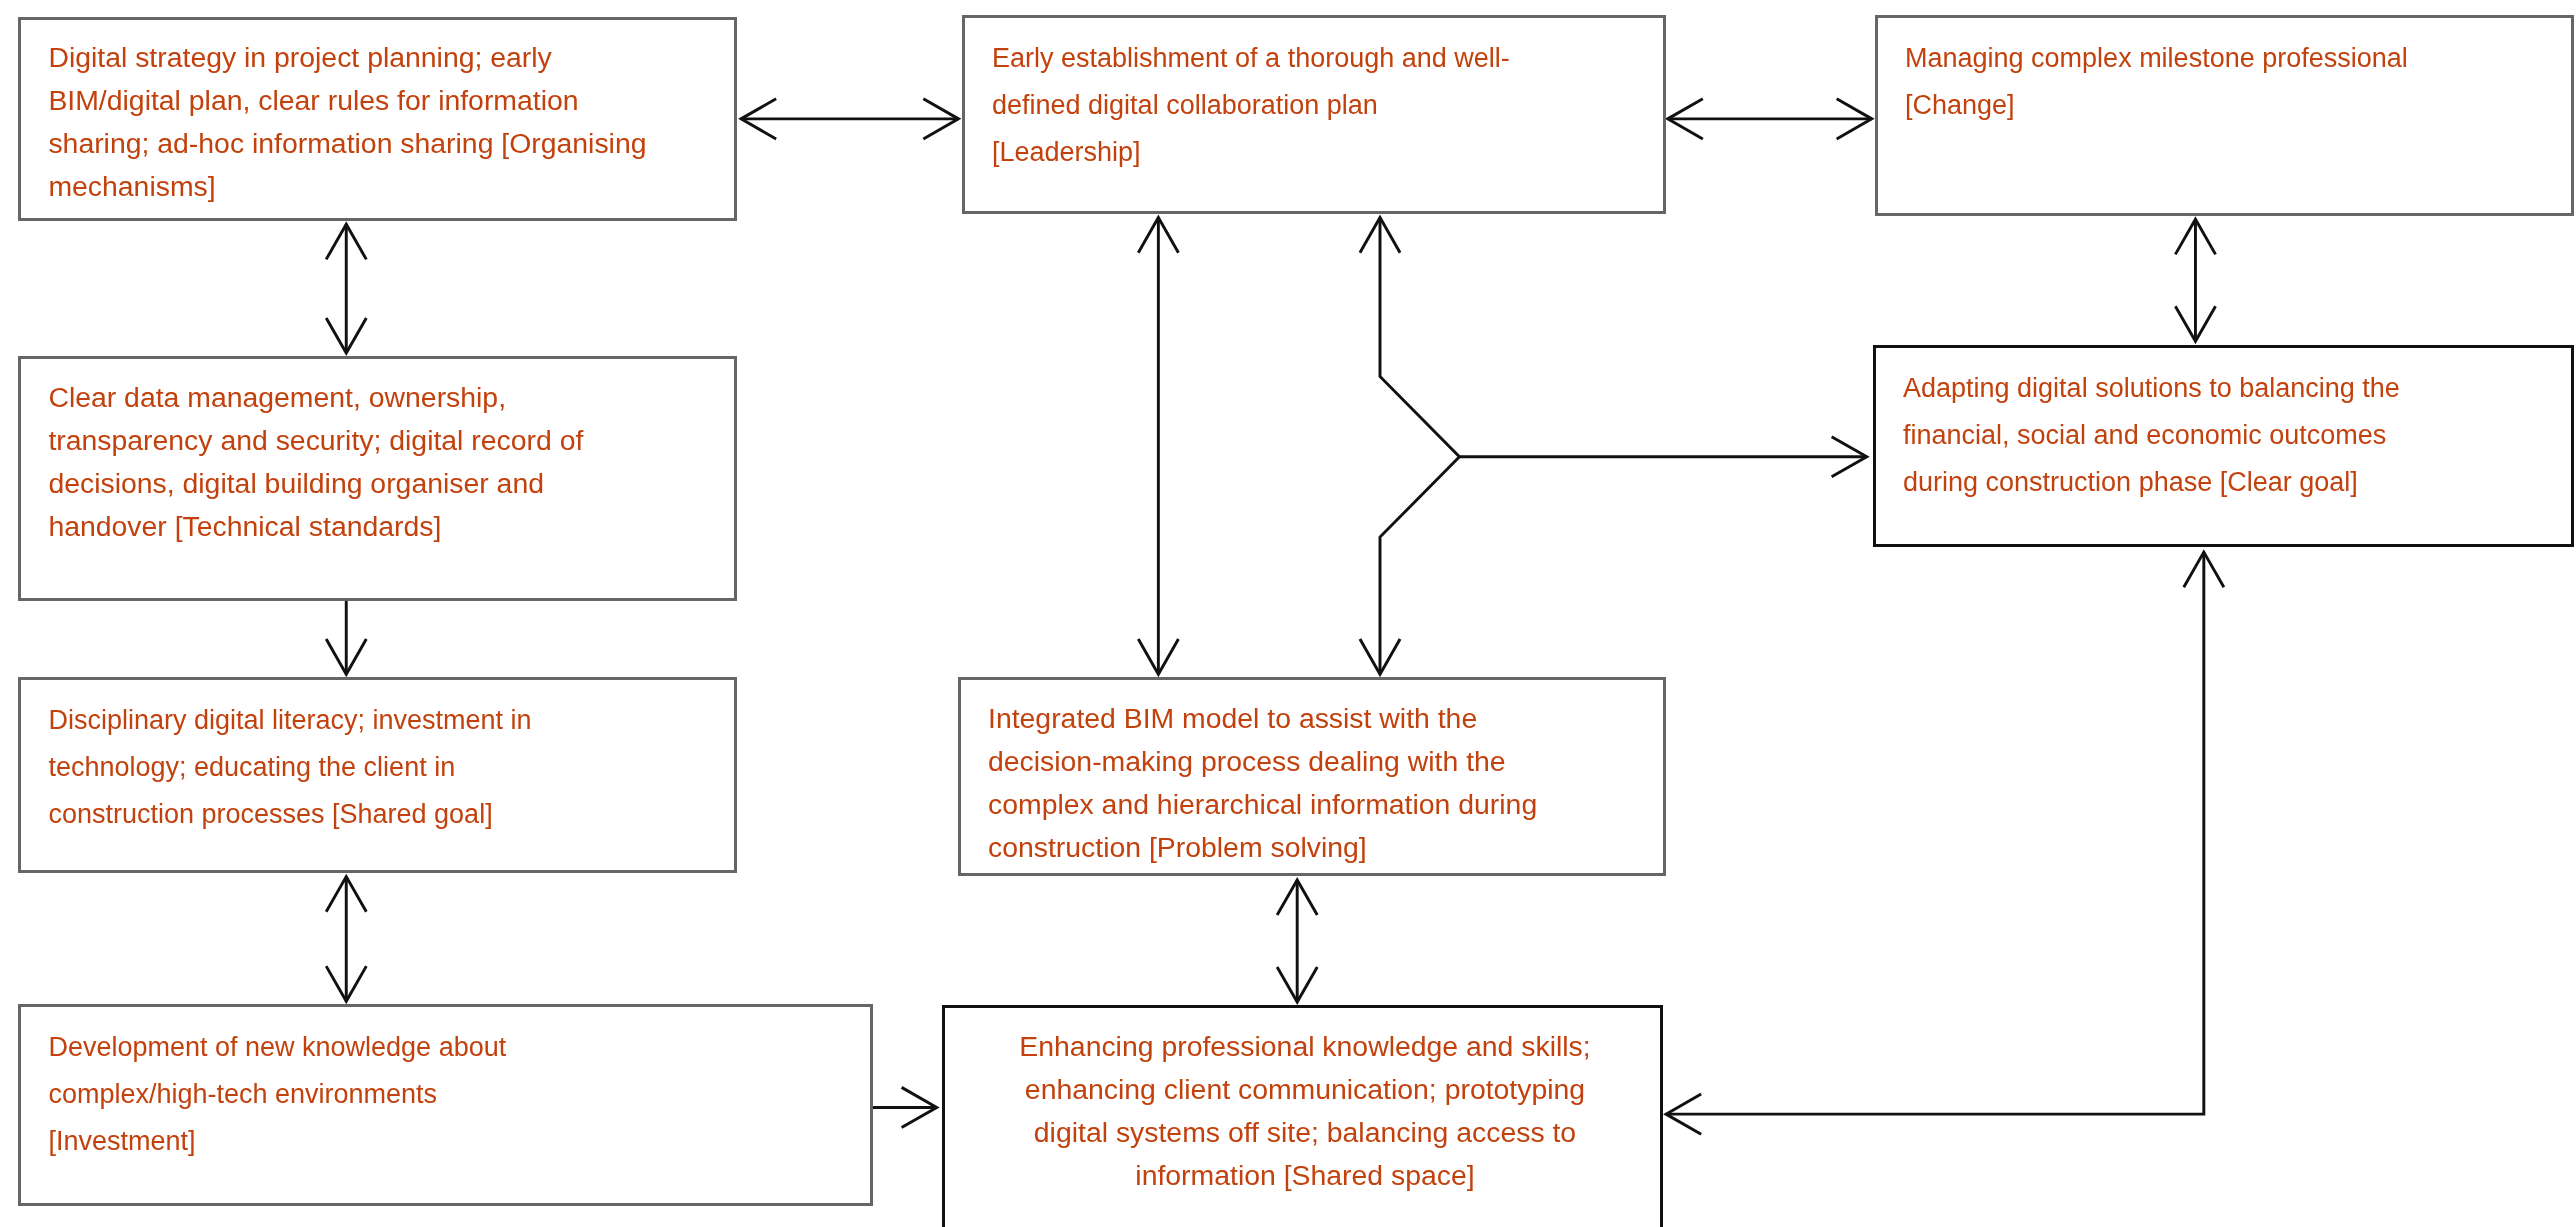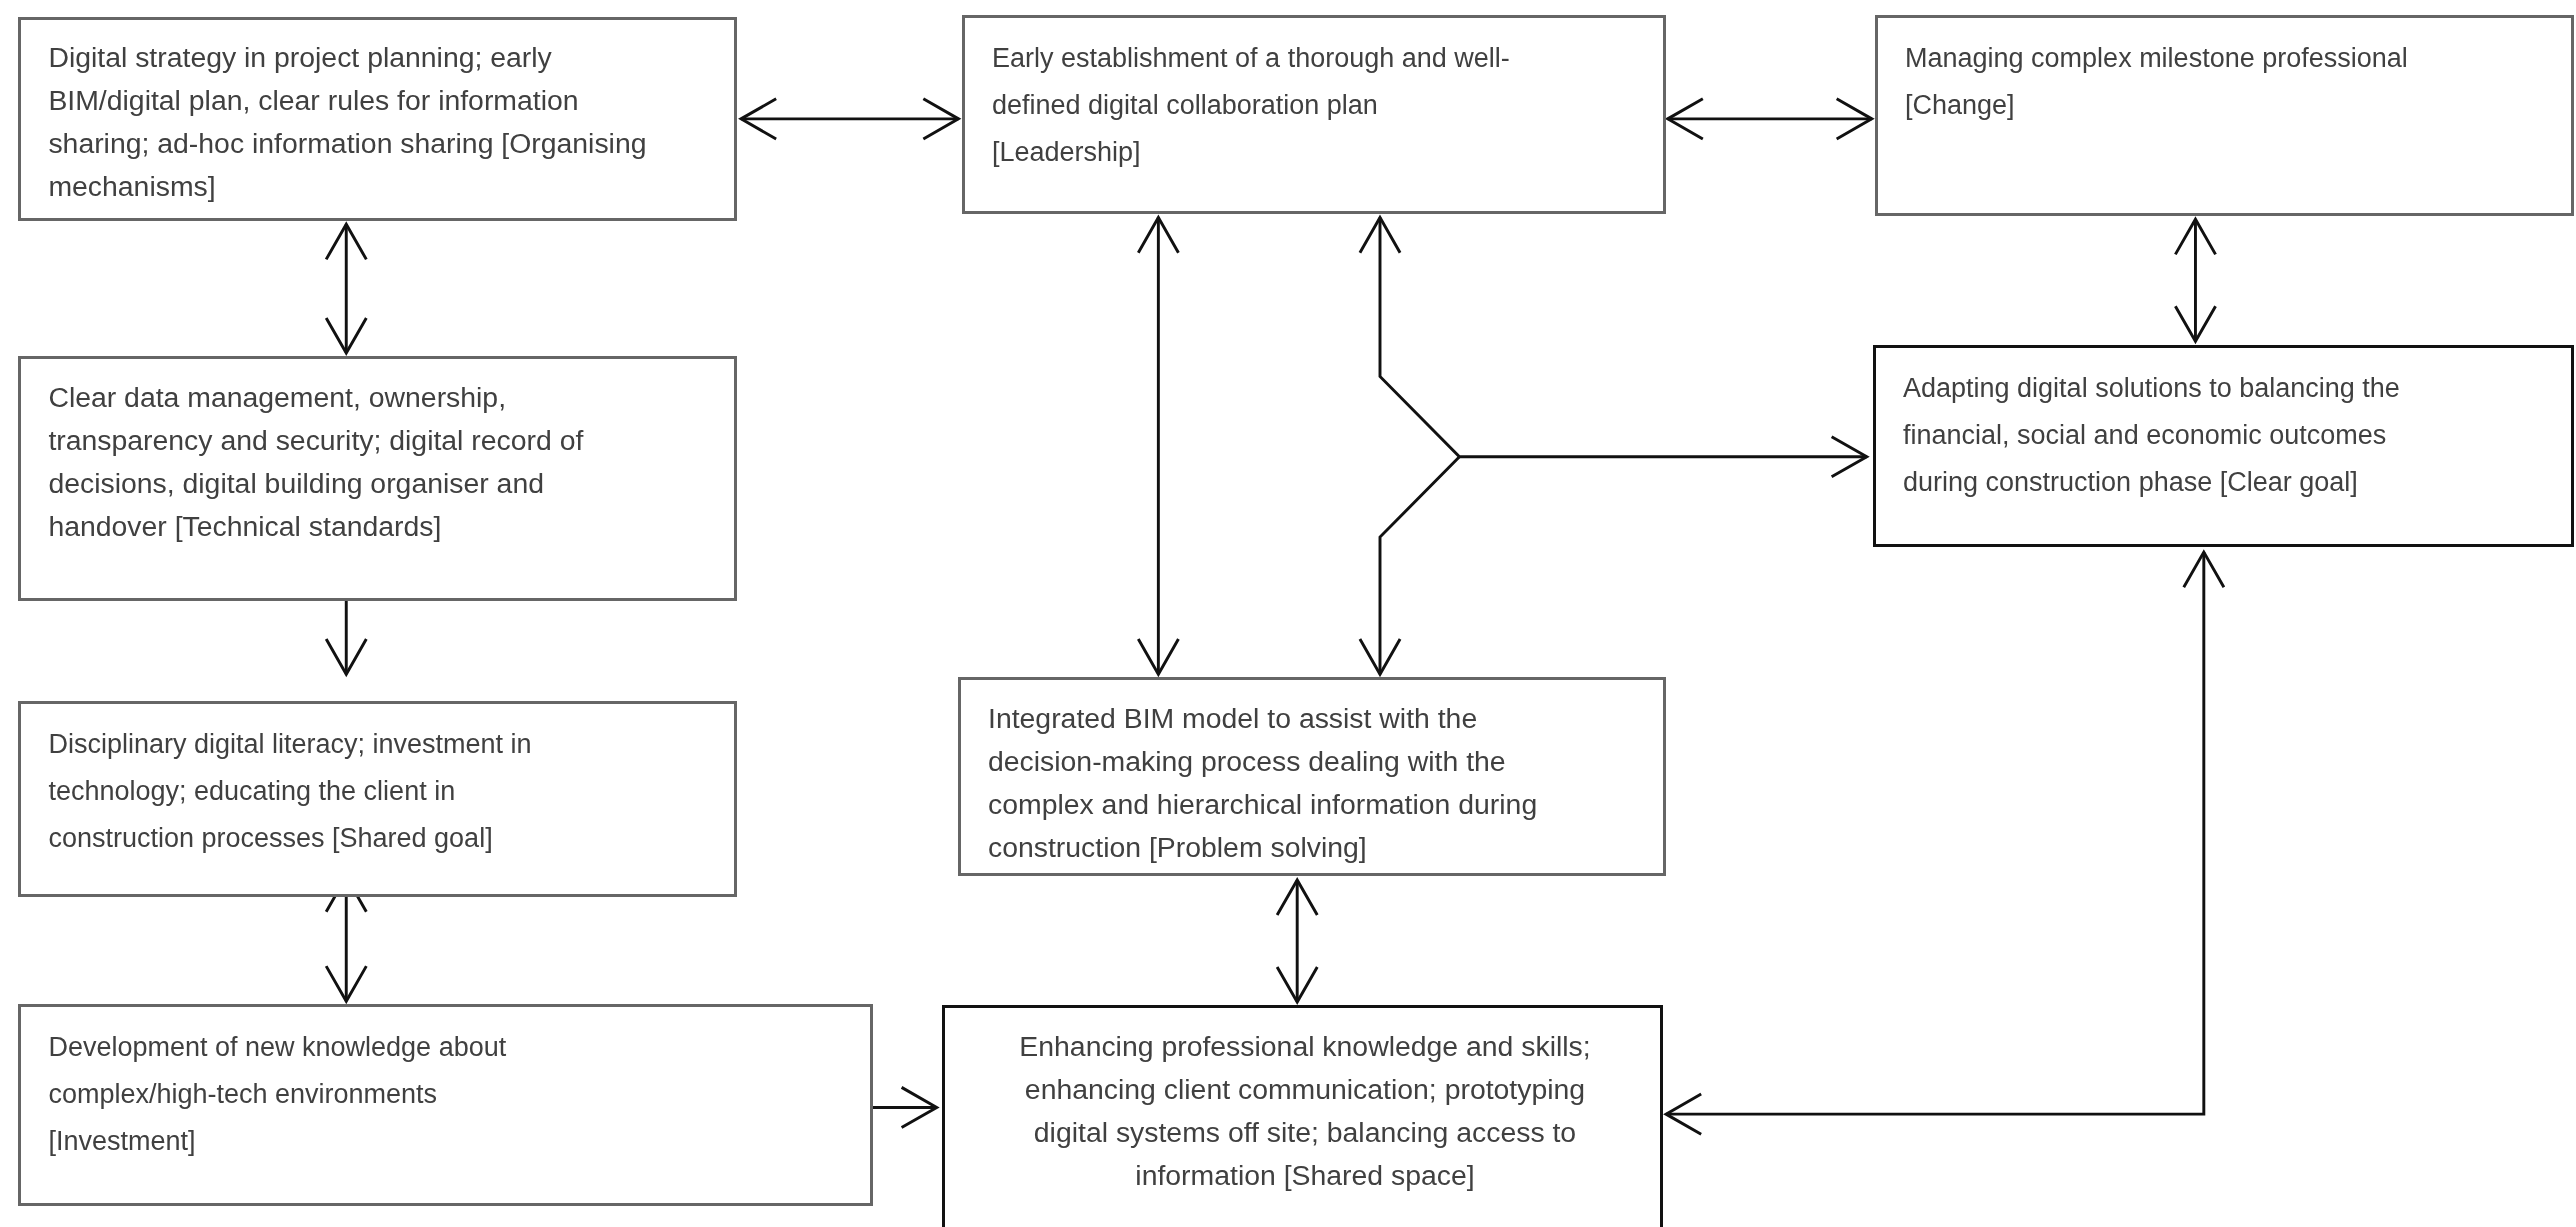--- a/index.html
+++ b/index.html
@@ -2,21 +2,21 @@
 <html style="font-size:13.4px"><head>
 <meta charset="utf-8">
 <title>Figure</title>
 <style>
   html,body{margin:0;padding:0;background:#ffffff;}
   #canvas{
     position:relative;
     width:2576px;height:1228px;
     background:#ffffff;
     font-family:"Liberation Sans", sans-serif;
-    color:#404040;
+    color:#c2410c;
     overflow:hidden;
   }
   #connector-layer{
     position:absolute;left:0;top:0;width:2576px;height:1228px;z-index:0;
   }
   .edge{stroke:#111;stroke-width:3.5;fill:none;}
   .box{
     position:absolute;
     box-sizing:border-box;
     background:#ffffff;
@@ -28,21 +28,21 @@
   .box.black{border-color:#111111;}
   .box.sm{font-size:28.4px;line-height:43px;}
   .box.lg{font-size:27px;line-height:47px;}
 
   
   #b1{left:18.4px;  top:16.7px;   width:719px; height:204px;}
   #b2{left:962px;top:15px;   width:704px; height:199px;}
   #b3{left:1875px;top:15px;   width:699px; height:201px;}
   #b4{left:18.4px;  top:356px;  width:719px; height:245px;}
   #b5{left:1873px;top:345px;  width:701px; height:202px;}
-  #b6{left:18.4px;  top:677px;  width:719px; height:196px;margin-top:24px;}
+  #b6{left:18.4px;  top:677px;  width:719px; height:196px;}
   #b7{left:958px;top:677px;  width:708px; height:199px;}
   #b8{left:18.4px;  top:1004px; width:855px; height:202px;}
   #b9{left:942px;top:1005px; width:721px; height:258px;text-align:center;}
 </style>
 </head>
 <body>
 
 <div id="canvas">
 
   <svg id="connector-layer" viewBox="0 0 3080 1468" xmlns="http://www.w3.org/2000/svg">

